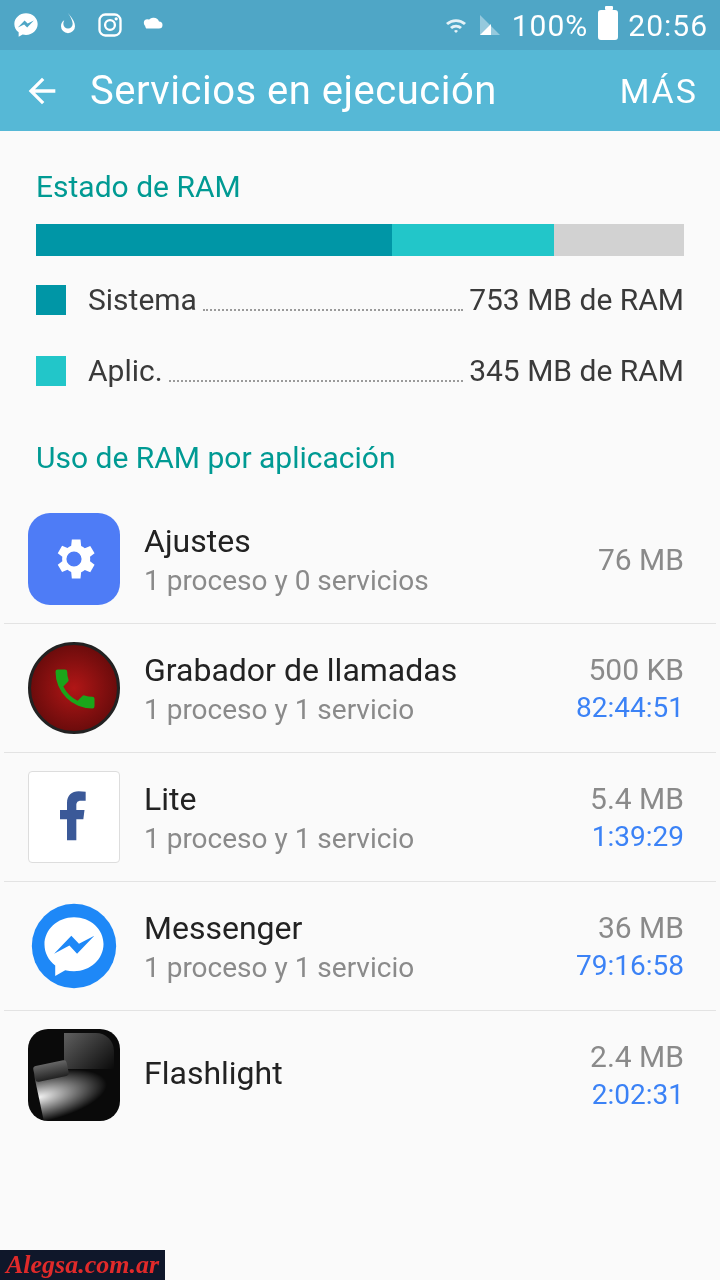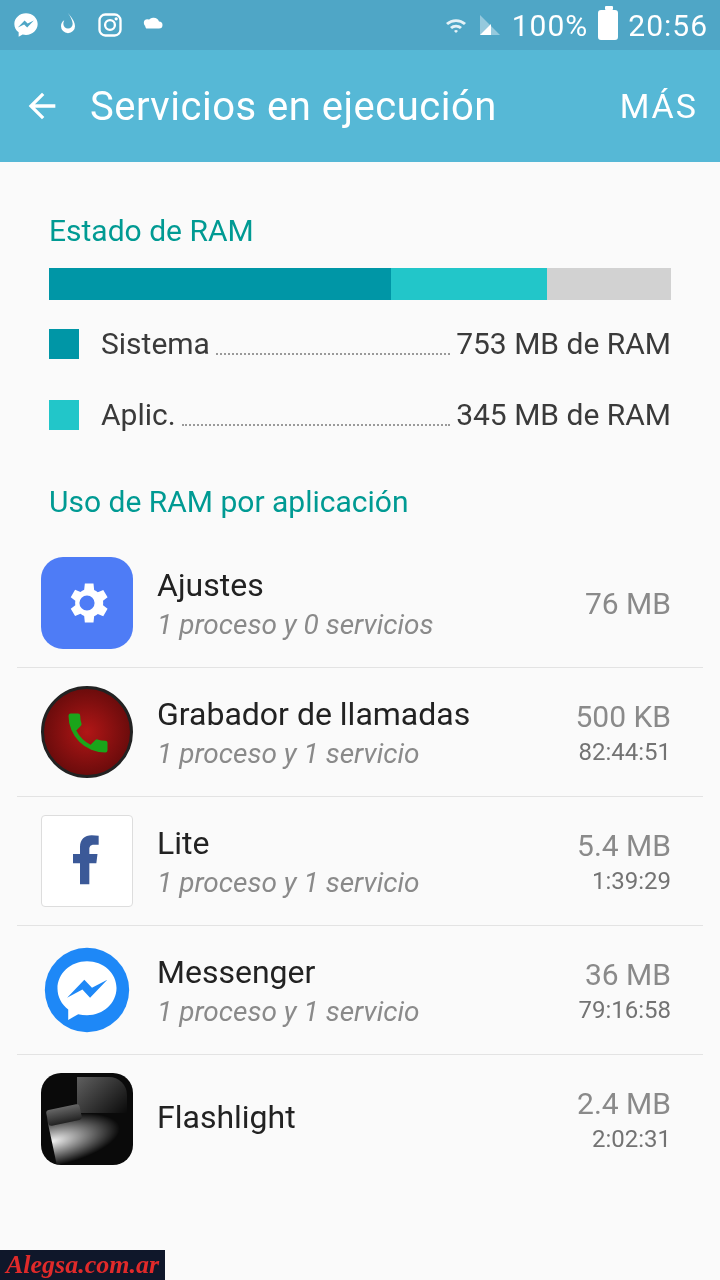--- a/index.html
+++ b/index.html
@@ -9,51 +9,51 @@
   .status-bar { height:50px; background:#4fa6c6; display:flex; align-items:center; color:#fff; padding:0 12px; font-size:28px; }
   .status-left { display:flex; gap:14px; align-items:center; }
   .status-right { margin-left:auto; display:flex; gap:10px; align-items:center; font-size:30px; }
   .status-right .pct, .status-right .time { font-size:30px; letter-spacing:1px; }
   .ic { width:28px; height:28px; fill:#fff; }
   .ic-sm { width:24px; height:24px; fill:#fff; }
   .battery { width:20px; height:30px; border:2px solid #fff; border-radius:3px; position:relative; background:#fff; }
   .battery::before { content:""; position:absolute; top:-6px; left:5px; width:8px; height:4px; background:#fff; border-radius:1px; }
 
   
-  .app-bar { height:112px; background:#56b8d6; display:flex; align-items:center; padding:0 22px; color:#fff; }
+  .app-bar { height:81px; background:#56b8d6; display:flex; align-items:center; padding:0 22px; color:#fff; }
   .back { width:40px; height:40px; }
   .title { font-size:40px; margin-left:28px; font-weight:400; letter-spacing:0.5px; }
   .more { margin-left:auto; font-size:34px; letter-spacing:2px; }
 
   
-  .content { padding:17px; }
+  .content { padding:4px; }
   .section-title { color:#009a93; font-size:30px; padding:34px 32px 20px; font-weight:400; }
 
   .bar-wrap { padding:0 32px; }
   .bar { height:32px; width:100%; display:flex; background:#d2d2d2; }
   .bar-seg1 { background:#0096a6; height:100%; }
   .bar-seg2 { background:#22c6c9; height:100%; }
 
   .legend { padding:8px 32px 0; }
   .legend-row { display:flex; align-items:center; padding:18px 0; font-size:30px; color:#3a3a3a; }
   .swatch { width:30px; height:30px; margin-right:22px; flex:0 0 auto; }
   .legend-label { flex:0 0 auto; }
   .dots { flex:1; border-bottom:2px dotted #9a9a9a; margin:0 6px 6px; height:1px; align-self:flex-end; }
   .legend-val { flex:0 0 auto; color:#3a3a3a; }
 
   .app-list { }
   .app-row { display:flex; align-items:center; padding:18px 32px 18px 24px; border-bottom:1px solid #e3e3e3; }
   .app-row:last-child { border-bottom:none; }
   .app-icon { width:92px; height:92px; border-radius:20px; margin-right:24px; flex:0 0 auto; display:flex; align-items:center; justify-content:center; }
   .app-info { flex:1; min-width:0; }
   .app-name { font-size:32px; color:#222; margin-bottom:4px; }
-  .app-sub  { font-size:28px; color:#8a8a8a;font-style:italic; }
+  .app-sub  { font-size:28px; color:#8a8a8a; }
   .app-meta { text-align:right; }
   .app-size { font-size:30px; color:#8a8a8a; }
-  .app-time { font-size:24px; color:#737373; margin-top:4px; }
+  .app-time { font-size:28px; color:#3b82f6; margin-top:4px; }
 
   
   .ico-settings { background:#4e7cf6; border-radius:22px; }
   .ico-rec { background:radial-gradient(circle at 50% 50%, #b11616 0%, #6d0c0c 70%); border-radius:50%; border:3px solid #222; position:relative; }
   .ico-rec svg { position:absolute; top:18px; left:18px; }
   .ico-fb { background:#fff; border:1px solid #ddd; border-radius:4px; }
   .ico-msg { background:transparent; }
   .ico-flash { background:#0a0a0a; border-radius:20px; position:relative; overflow:hidden; }
   .flash-beam { position:absolute; left:10px; top:36px; width:70px; height:50px; background:radial-gradient(ellipse at 0% 50%, rgba(255,255,255,.95) 0%, rgba(255,255,255,0) 70%); transform:rotate(-12deg); }
   .flash-body { position:absolute; left:6px; top:34px; width:34px; height:16px; background:linear-gradient(#666,#222); border-radius:3px; transform:rotate(-12deg); }

